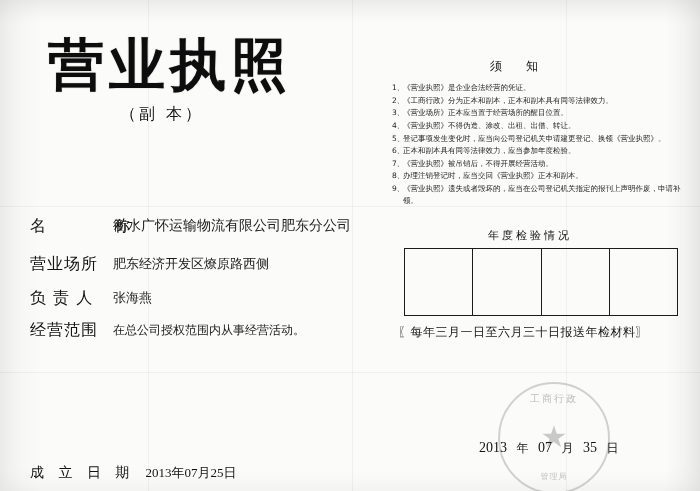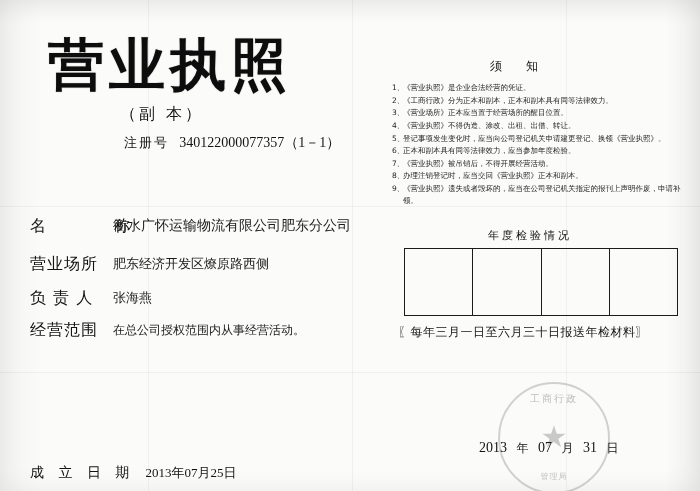--- a/index.html
+++ b/index.html
@@ -266,24 +266,20 @@
 
   <div class="crease v1"></div>
   <div class="crease v2"></div>
   <div class="crease v3"></div>
   <div class="crease h1"></div>
   <div class="crease h2"></div>
 
   <div class="title">营业执照</div>
   <div class="subtitle">（副  本）</div>
 
-  <div class="regno">
-    <span class="regno-label">注册号</span>
-    <span class="regno-value">340122000077357（1－1）</span>
-  </div>
 
   <div class="field name">
     <span class="flabel">名　　称</span>
     <span class="fvalue">衡水广怀运输物流有限公司肥东分公司</span>
   </div>
 
   <div class="field address">
     <span class="flabel">营业场所</span>
     <span class="fvalue">肥东经济开发区燎原路西侧</span>
   </div>
@@ -356,18 +352,18 @@
     <div class="seal-text">工商行政</div>
     <div class="star">★</div>
     <div class="seal-sub">管理局</div>
   </div>
 
   <div class="issue-date">
     <span>2013</span>
     <span class="cn">年</span>
     <span>07</span>
     <span class="cn">月</span>
-    <span>31</span>
+    <span>35</span>
     <span class="cn">日</span>
   </div>
 
   <div class="edge-shadow"></div>
 </div>
 
 </body></html>

